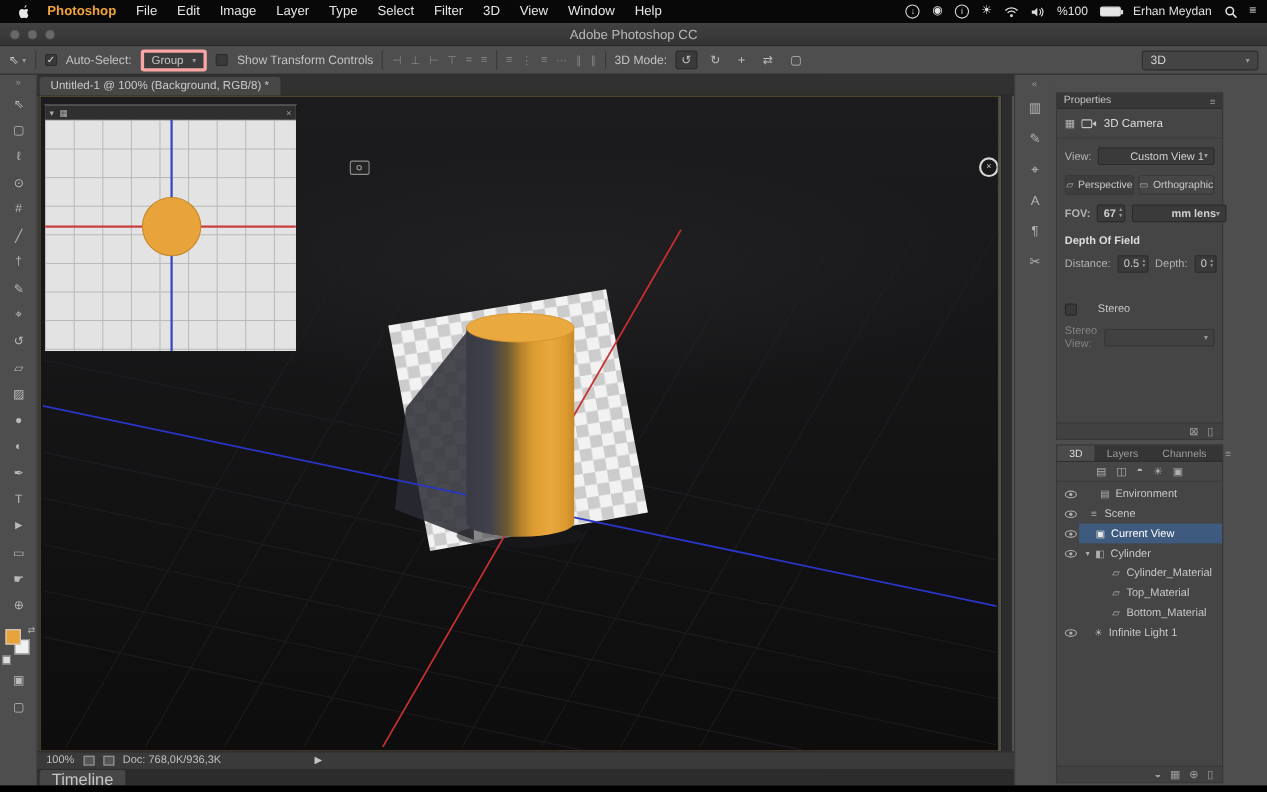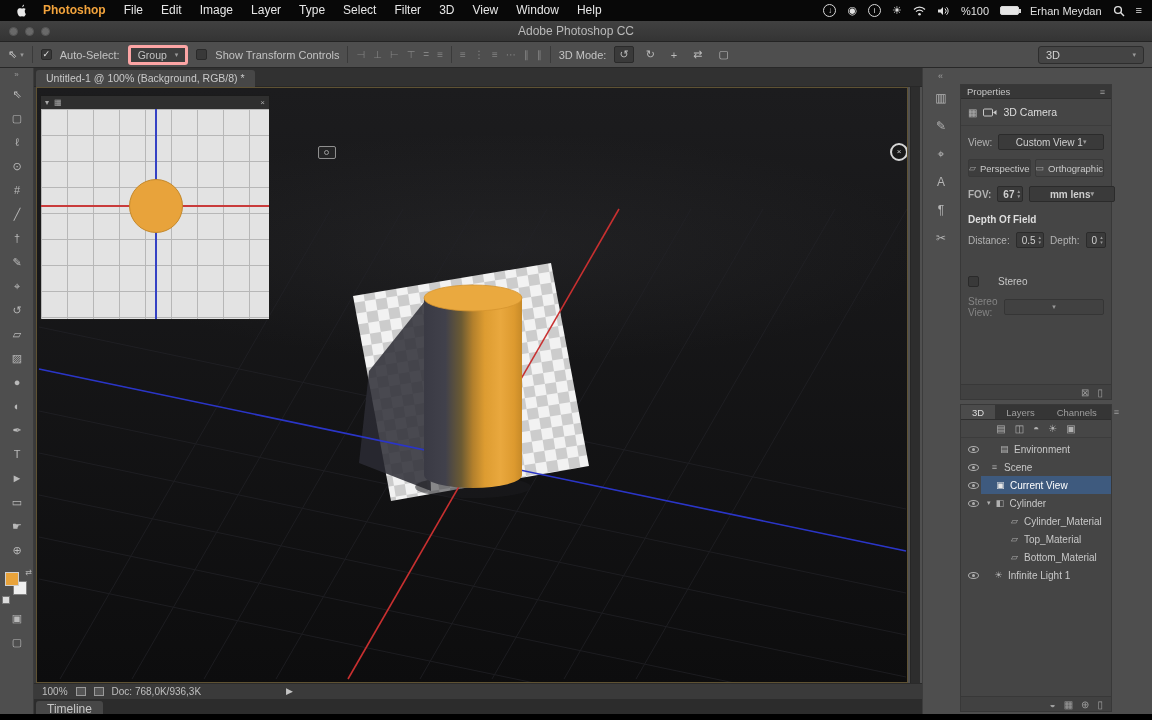--- a/index.html
+++ b/index.html
@@ -47,21 +47,21 @@
 
 #docarea{position:absolute;left:34px;top:68px;width:711px;height:646px;background:#3a3a3a;}
 #tabstrip{position:absolute;left:0;top:0;width:888px;height:19px;background:#313131;border-bottom:1px solid #282828;}
 #doctab{position:absolute;left:2px;top:2px;height:17px;background:#474747;border-radius:3px 3px 0 0;color:#c9c9c9;font-size:10.5px;line-height:17px;padding:0 10px;}
 #canvas{position:absolute;left:2px;top:19px;width:872px;height:596px;background:#121212;border:1px solid #5f5233;overflow:hidden;}
 #scrollstrip{position:absolute;left:876px;top:19px;width:10px;height:596px;background:#2d2d2d;border-left:1px solid #262626;}
 #statusbar{position:absolute;left:0;top:615px;width:888px;height:16px;background:#3a3a3a;border-top:1px solid #2b2b2b;display:flex;align-items:center;gap:8px;color:#bfbfbf;font-size:10px;padding:0 8px;}
 .docicon{width:10px;height:9px;border:1px solid #9a9a9a;background:#555;}
 #status-play{position:absolute;left:252px;top:2px;font-size:9px;color:#c5c5c5;}
 #timelinestrip{position:absolute;left:0;top:631px;width:888px;height:15px;background:#2c2c2c;}
-#timelinetab{display:inline-block;margin:1px 0 0 2px;background:#474747;color:#c5c5c5;font-size:12px;padding:1px 11px;border-radius:3px 3px 0 0;}
+#timelinetab{display:inline-block;margin:1px 0 0 2px;background:#474747;color:#c5c5c5;font-size:15px;padding:1px 11px;border-radius:3px 3px 0 0;}
 
 
 #secview{position:absolute;left:3px;top:7px;width:230px;height:225px;border:1px solid #1b1b1b;background:#e0e0e0;}
 #secview .svhdr{height:13px;background:#2f2f2f;display:flex;align-items:center;color:#a8a8a8;font-size:8px;padding:0 4px;gap:5px;}
 #secview .svhdr .svclose{margin-left:auto;}
 #secview .svbody{position:relative;width:100%;height:210px;overflow:hidden;background-color:#e3e3e3;background-image:linear-gradient(#b7b7b7 1px,transparent 1px),linear-gradient(90deg,#b7b7b7 1px,transparent 1px);background-size:26px 26px;}
 .sec-red{position:absolute;left:0;top:96px;width:100%;height:2px;background:#c93b3b;}
 .sec-blue{position:absolute;left:114px;top:0;width:2px;height:100%;background:#3542c4;}
 .sec-circle{position:absolute;left:88px;top:70px;width:54px;height:54px;border-radius:50%;background:#e8a33b;border:1px solid #c4882a;}
 #camwidget{position:absolute;left:281px;top:58px;width:18px;height:13px;border:1px solid #8f8f8f;border-radius:2px;background:rgba(45,45,45,.55);}
@@ -78,21 +78,21 @@
 .panel{position:absolute;left:2px;width:152px;background:#454545;border:1px solid #383838;}
 #propspanel{top:16px;height:316px;}
 #threedpanel{top:336px;height:308px;}
 .panel-hdr{height:14px;background:#373737;color:#c6c6c6;font-size:9.5px;display:flex;align-items:center;padding:0 6px;border-bottom:1px solid #2e2e2e;}
 .hdr-menu{margin-left:auto;color:#9e9e9e;font-size:9px;}
 .prop-row{display:flex;align-items:center;gap:6px;padding:0 7px;color:#c6c6c6;font-size:10px;}
 .obj-row{height:27px;border-bottom:1px solid #3c3c3c;font-size:10.5px;color:#dcdcdc;}
 .obj-icon{font-size:10px;color:#b5b5b5;}
 .plabel{color:#b3b3b3;font-size:10px;}
 .plabel.dim{color:#848484;}
-.dd{background:#3a3a3a;border:1px solid #2b2b2b;border-radius:2px;height:16px;display:flex;align-items:center;justify-content:center;padding:0 5px;color:#cfcfcf;font-size:10px;flex:1;}
+.dd{background:#3a3a3a;border:1px solid #2b2b2b;border-radius:2px;height:16px;display:flex;align-items:center;justify-content:flex-end;padding:0 5px;color:#cfcfcf;font-size:10px;flex:1;}
 .dd.lens{flex:0 0 86px;}
 .dd.gray{color:#7d7d7d;background:#414141;border-color:#353535;flex:0 0 100px;}
 .numbox{background:#3a3a3a;border:1px solid #2b2b2b;border-radius:2px;height:16px;display:flex;align-items:center;padding:0 2px 0 5px;color:#cfcfcf;font-size:10px;gap:3px;}
 .stepper{display:flex;flex-direction:column;line-height:4px;}
 .stepper span{font-size:5px;color:#9a9a9a;height:5px;}
 .pbtn{flex:1;height:18px;display:flex;align-items:center;justify-content:center;gap:4px;background:#464646;border:1px solid #393939;border-radius:2px;font-size:9.5px;color:#c9c9c9;}
 .pbtn.pressed{background:#3d3d3d;}
 .pbtn .pico{font-size:9px;color:#a8a8a8;}
 .dof{font-weight:bold;color:#dedede;font-size:10px;padding:0 7px;}
 .panel-footer{position:absolute;left:0;bottom:0;width:100%;height:15px;border-top:1px solid #383838;display:flex;align-items:center;justify-content:flex-end;gap:8px;padding:0 8px;color:#9e9e9e;font-size:10px;background:#414141;}

